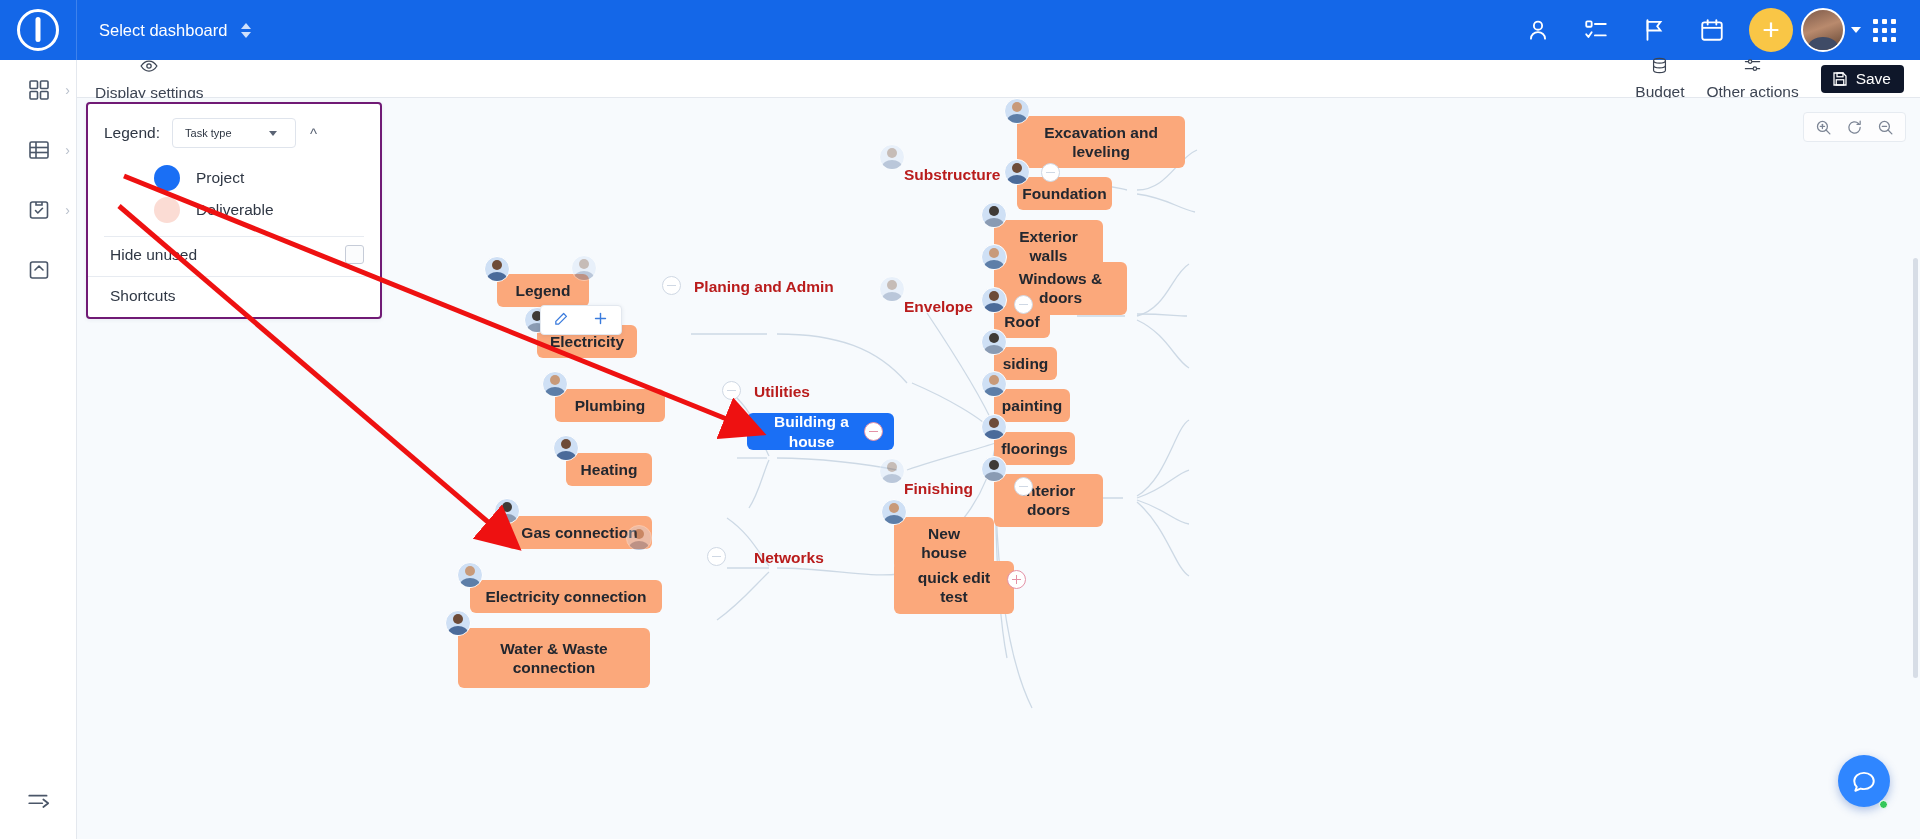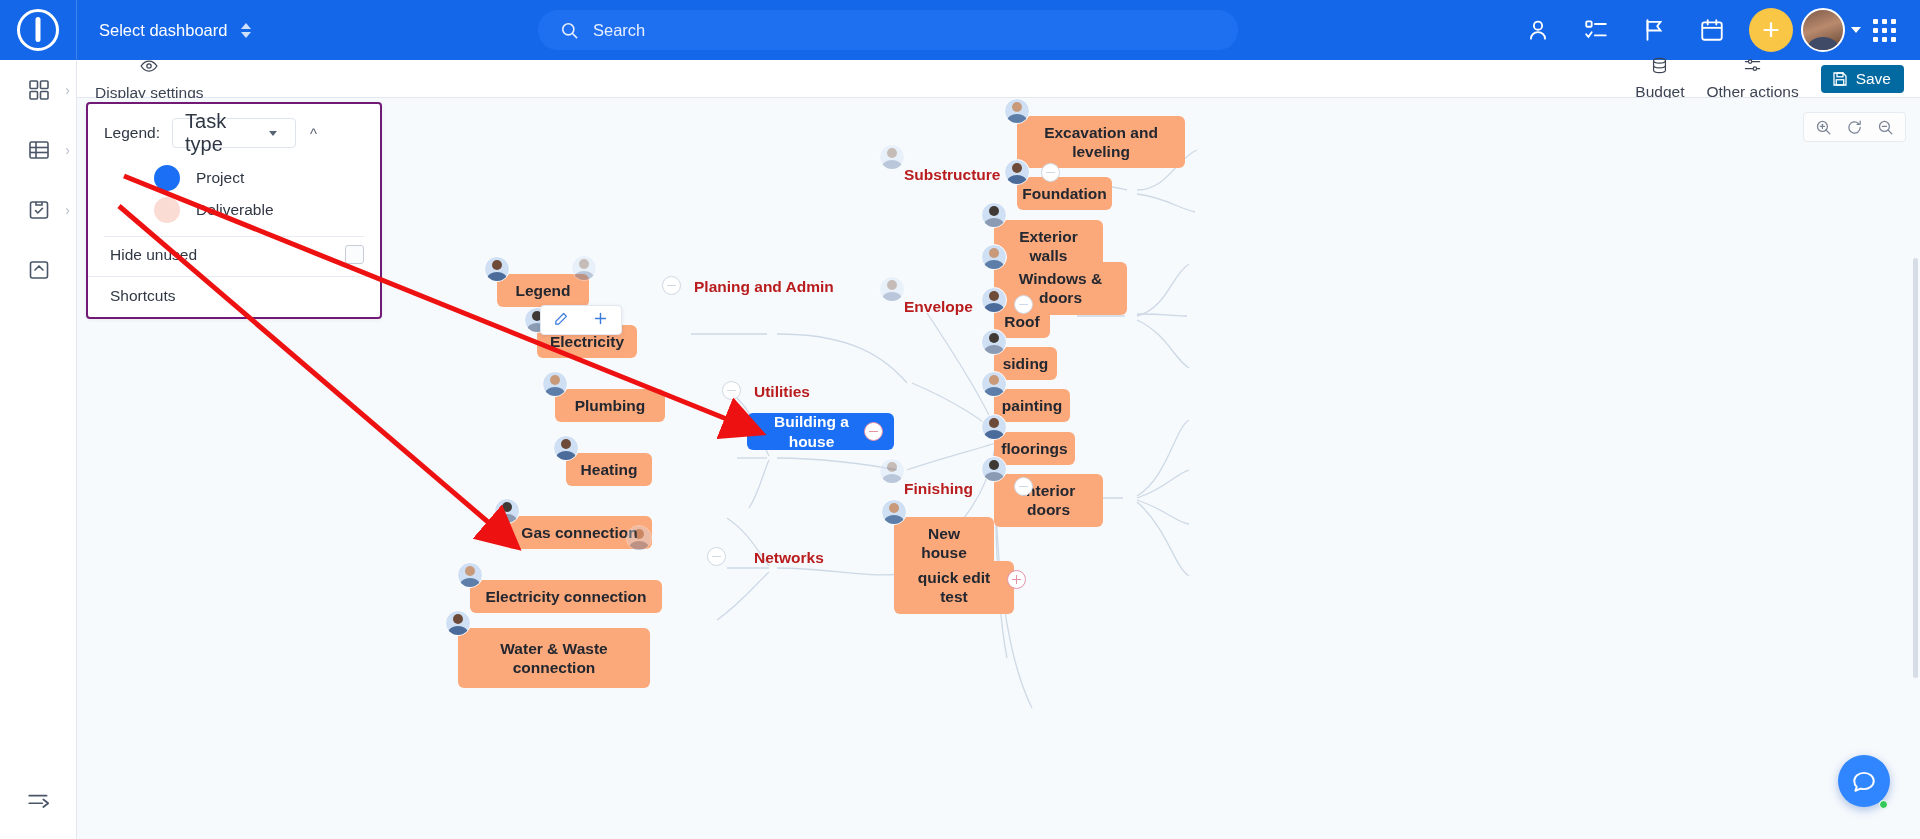--- a/index.html
+++ b/index.html
@@ -101,21 +101,21 @@
     display: flex; align-items: center; justify-content: space-between;
     padding: 0 16px 0 18px;
   }
   .sb-left, .sb-right { display: flex; align-items: center; gap: 22px; }
   .sb-item {
     display: flex; align-items: center; gap: 8px;
     color: #3c4453; font-size: 15.5px; cursor: pointer; white-space: nowrap; flex-direction: column;
   }
   .save-btn {
     display: flex; align-items: center; gap: 7px;
-    background: #0369a1; color: #ffffff; border-radius: 4px;
+    background: #0f172a; color: #ffffff; border-radius: 4px;
     padding: 5px 13px 5px 10px; font-size: 15.5px; cursor: pointer;
   }
 
   
   .canvas {
     position: absolute; left: 77px; top: 98px; width: 1843px; height: 741px;
     background: #f7fafd; overflow: hidden;
   }
   .canvas-svg { position: absolute; left: 0; top: 0; }
 
@@ -134,21 +134,21 @@
     box-shadow: 0 1px 4px rgba(30,50,90,.07);
     padding: 0; z-index: 30;
   }
   .legend-head {
     display: flex; align-items: center; gap: 12px; padding: 14px 14px 10px 16px;
   }
   .legend-head .lbl { font-size: 15.5px; color: #2f3744; }
   .legend-select {
     flex: 1; height: 30px; border: 1px solid #dfe4ec; border-radius: 4px;
     display: flex; align-items: center; justify-content: space-between;
-    padding: 0 18px 0 12px; font-size: 20px; color: #2f3744; cursor: pointer;
+    padding: 0 18px 0 12px; font-size: 11px; color: #2f3744; cursor: pointer;
     max-width: 124px;
   }
   .legend-select .tri {
     width: 0; height: 0; border-left: 4px solid transparent; border-right: 4px solid transparent;
     border-top: 5px solid #5a6374;
   }
   .legend-collapse { color:#5a6374; font-size: 15px; cursor: pointer; padding-left: 2px;}
   .legend-rows { padding: 4px 0 2px 0; margin-left: 44px; }
   .legend-row {
     display: flex; align-items: center; gap: 16px;
@@ -249,27 +249,20 @@
   </div>
   <div class="topbar-divider"></div>
   <div class="dashboard-select">
     <span>Select dashboard</span>
     <span class="updown">
         <i class="up"></i>
         <i class="dn"></i>
       </span>
   </div>
 
-  <div class="search-box">
-    <svg width="19" height="19" viewBox="0 0 24 24" fill="none" stroke="#e6efff" stroke-width="2">
-      <circle cx="10.5" cy="10.5" r="7"></circle>
-        <line x1="15.8" y1="15.8" x2="21" y2="21" stroke-linecap="round"></line>
-    </svg>
-    <span>Search</span>
-  </div>
 
   <div class="top-icons">
     <div class="ticon">
       <svg width="26" height="26" viewBox="0 0 24 24" fill="none" stroke="#fff" stroke-width="1.7">
         <circle cx="12" cy="8" r="3.8"></circle>
           <path d="M5.5 20c0-3.6 2.9-6 6.5-6s6.5 2.4 6.5 6" stroke-linecap="round"></path>
       </svg>
     </div>
     <div class="ticon">
       <svg width="26" height="26" viewBox="0 0 24 24" fill="none" stroke="#fff" stroke-width="1.7">

